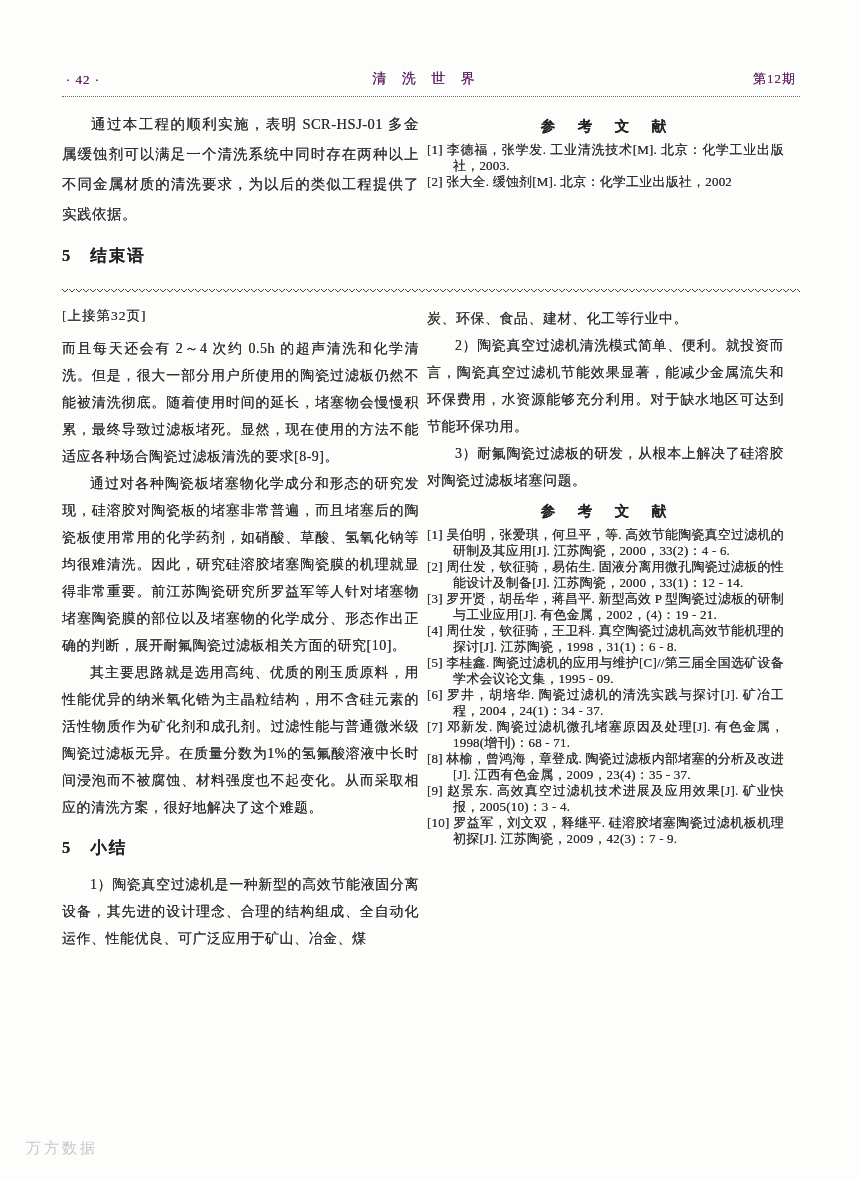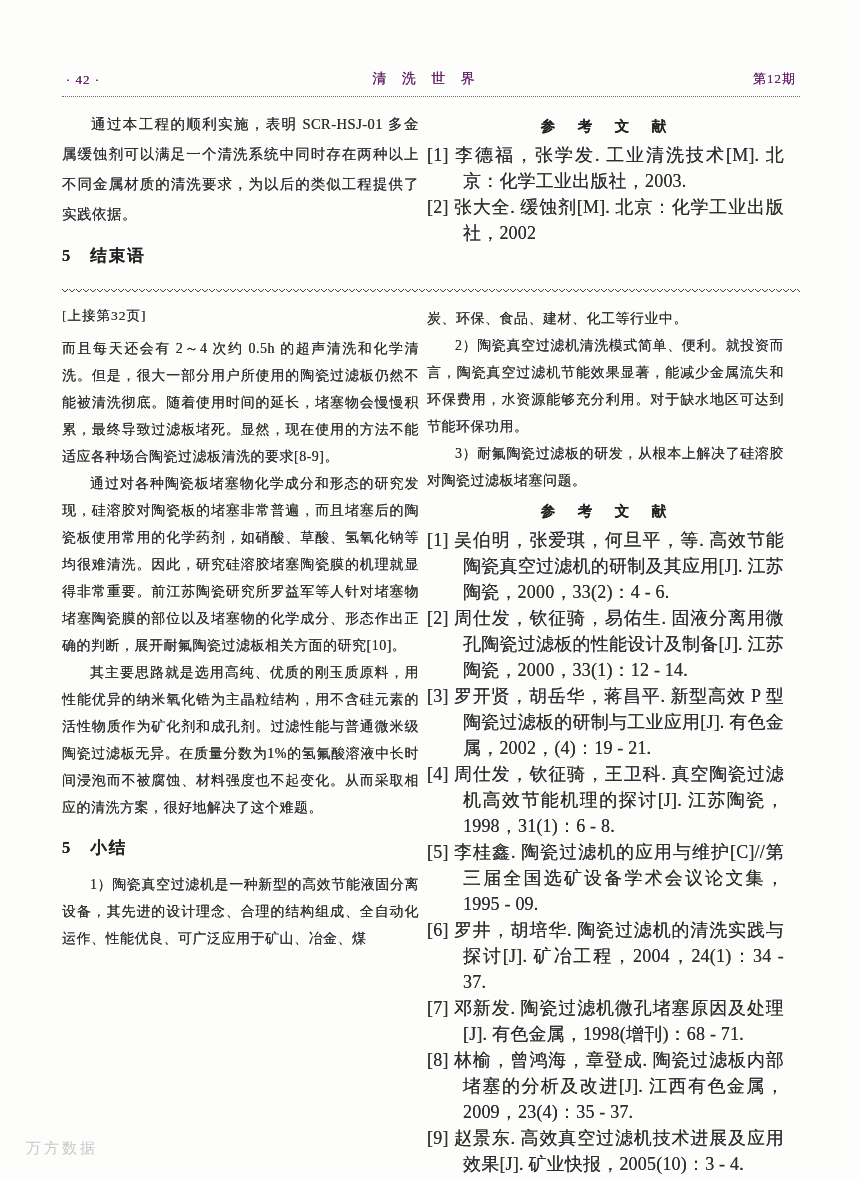--- a/index.html
+++ b/index.html
@@ -43,21 +43,21 @@
     font-size:16.5px;font-weight:600;letter-spacing:2px;
     margin:16px 0 12px 0;color:#222;
   }
   .heading .num{margin-right:18px;}
   
   .ref-heading{
     text-align:center;font-size:14.5px;font-weight:600;
     letter-spacing:4px;margin:8px 0 6px 0;color:#222;
   }
   .ref{
-    font-size:18px;line-height:26px;text-align:justify;
+    font-size:13px;line-height:16px;text-align:justify;
     padding-left:2em;text-indent:-2em;letter-spacing:.2px;
   }
   
   .squiggle{
     height:6px;margin:10px 0 10px 0;
     background:radial-gradient(circle at 3px 0px,transparent 1.6px,#4a4a4a 1.7px,#4a4a4a 2.6px,transparent 2.7px);
     background-size:7px 5px;background-repeat:repeat-x;
   }
   .cont-tag{
     font-size:13.5px;letter-spacing:1px;margin:2px 0 10px 0;color:#333;

